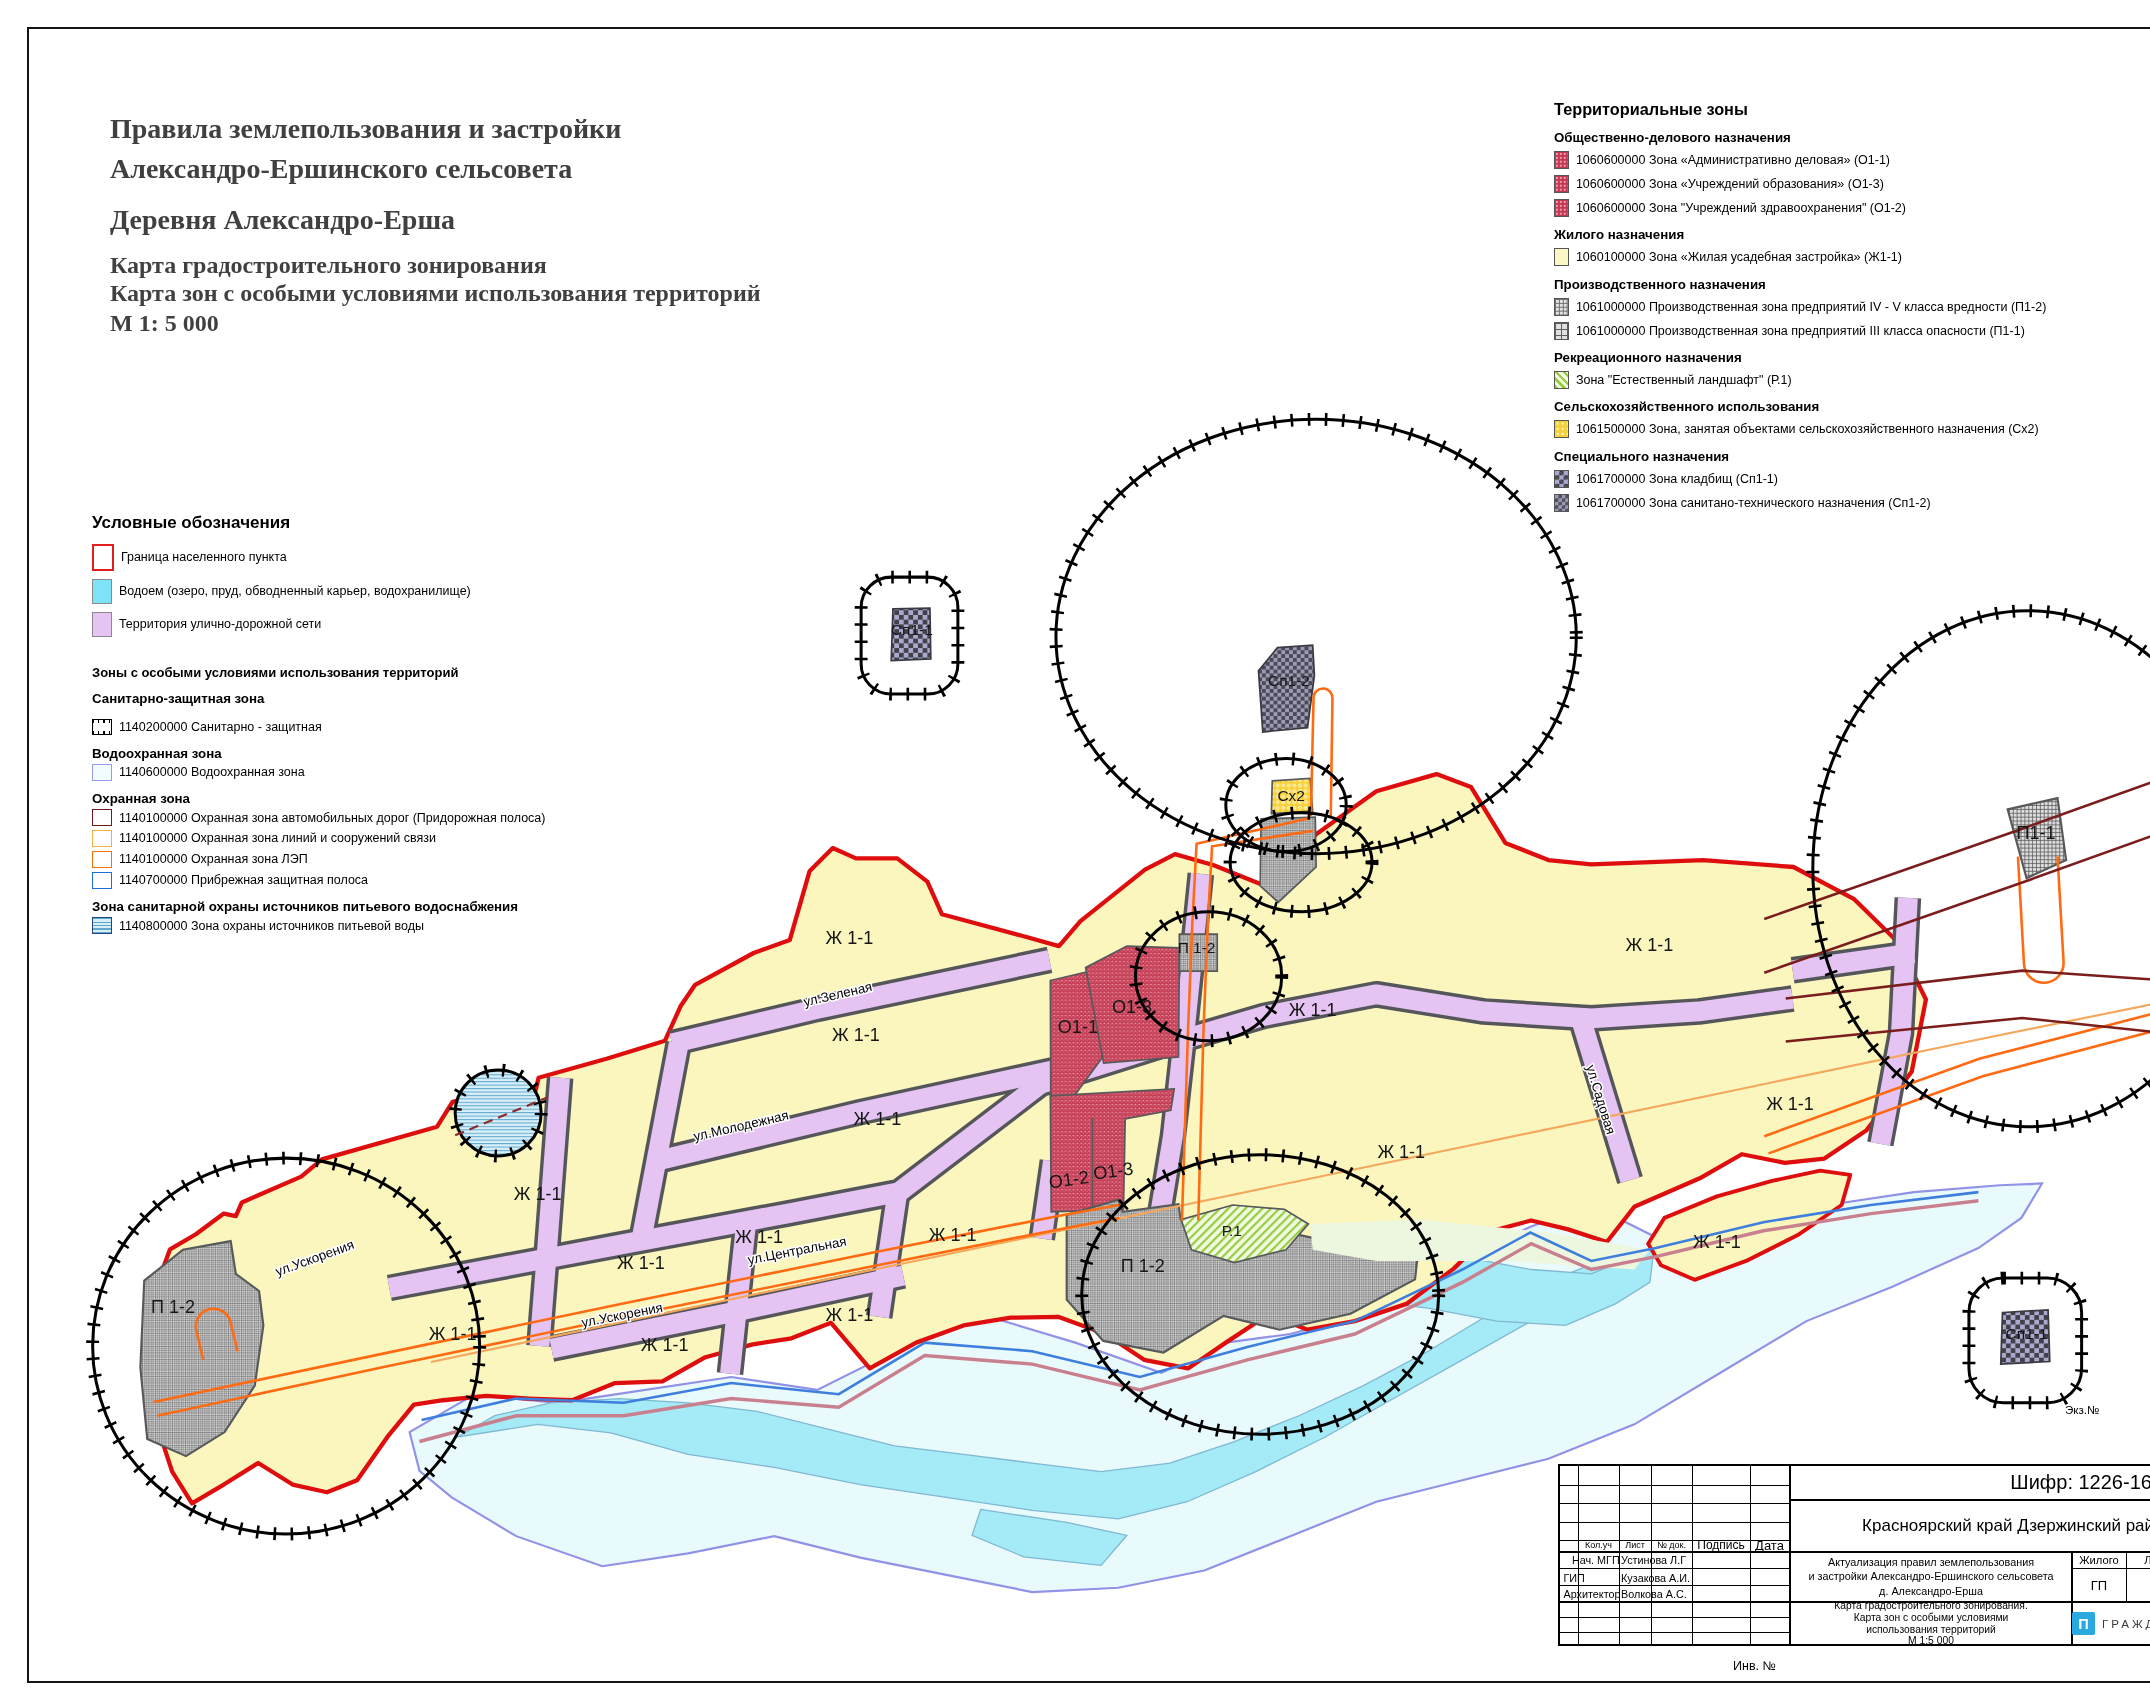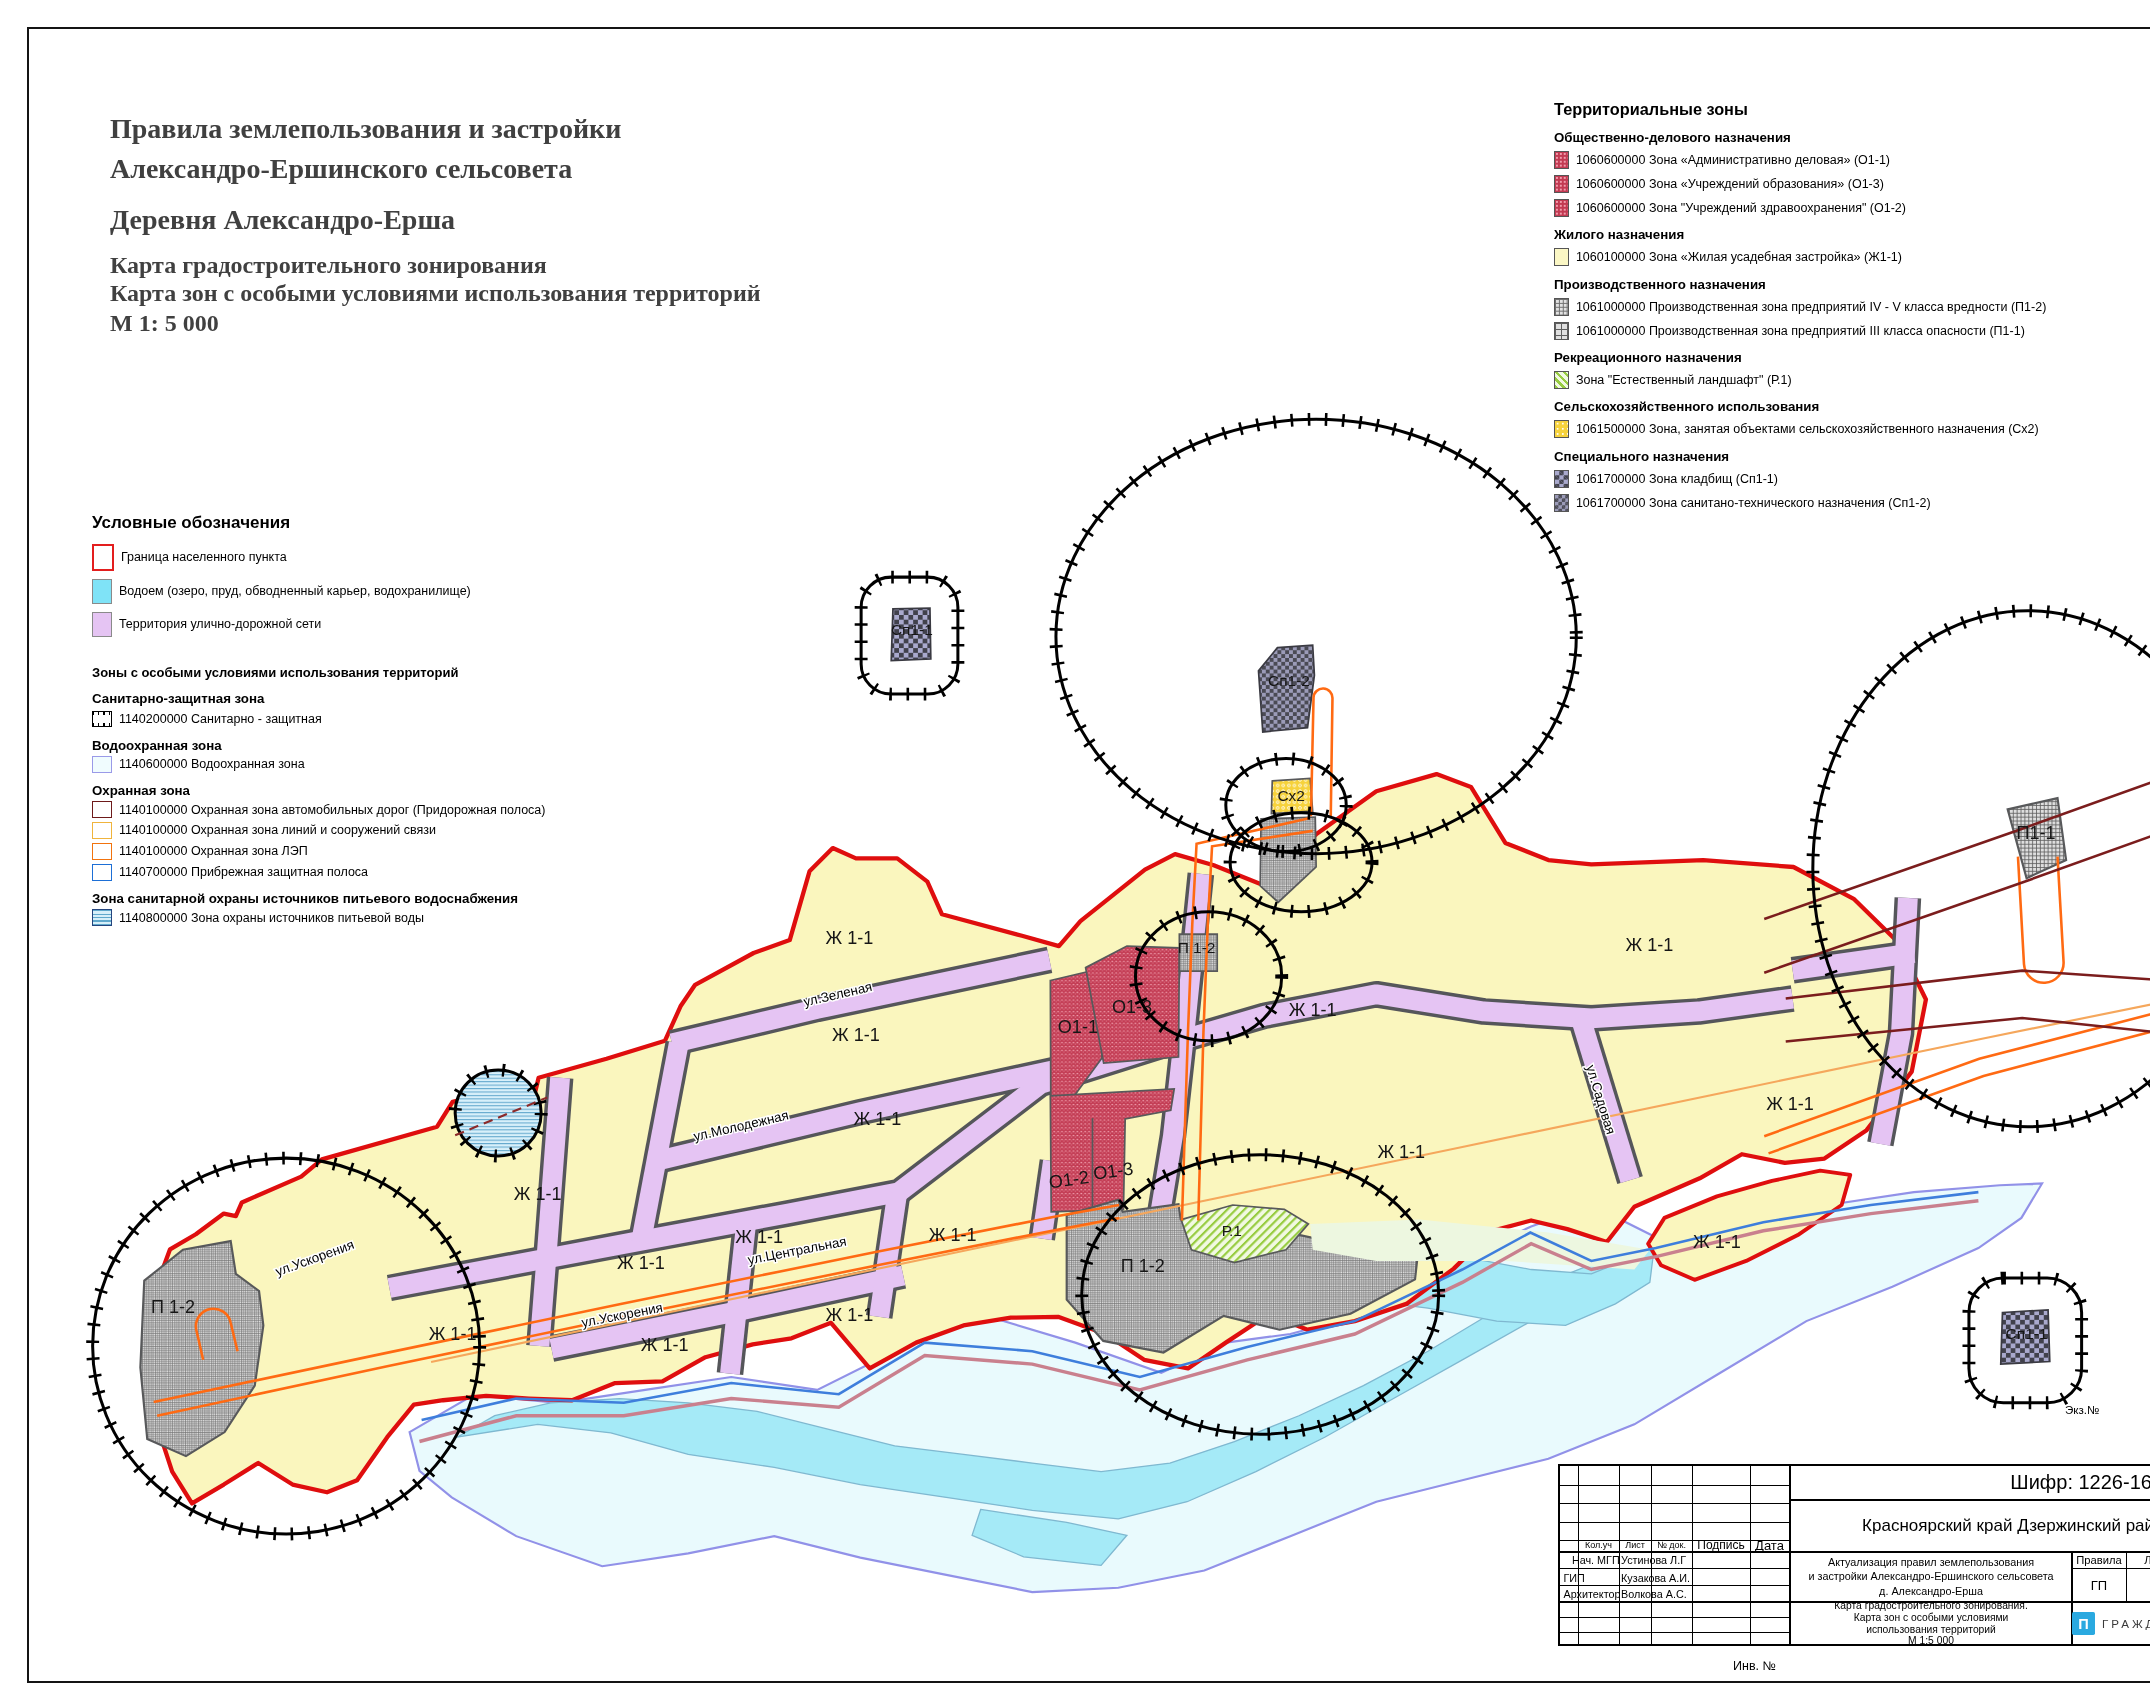--- a/index.html
+++ b/index.html
@@ -320,21 +320,21 @@
       <span class="lg-label">Водоем (озеро, пруд, обводненный карьер, водохранилище)</span>
     </div>
   <div class="lg-item" style="margin-top:8.6px">
       <span class="sw sw-big sw-street"></span>
       <span class="lg-label">Территория улично-дорожной сети</span>
     </div>
 
   <div class="lg-title" style="font-size:13px;margin-top:28px">Зоны с особыми условиями использования территорий</div>
 
   <div class="lg-heading">Санитарно-защитная зона</div>
-  <div class="lg-item" style="margin-top:5px">
+  <div class="lg-item" style="margin-top:13px">
       <span class="sw sw-sm sw-sanitary"></span>
       <span class="lg-label">1140200000 Санитарно - защитная</span>
     </div>
 
   <div class="lg-heading">Водоохранная зона</div>
   <div class="lg-item" style="margin-top:3.4px">
       <span class="sw sw-sm sw-vodoohr"></span>
       <span class="lg-label">1140600000 Водоохранная зона</span>
     </div>
 
@@ -407,21 +407,21 @@
 
   <div class="tb-text" style="left:387px;top:0;width:296px;height:33px;font-size:20px">Шифр: 1226-16.06</div>
   <div class="tb-text" style="left:231px;top:35px;width:453px;height:50px;font-size:17px">Красноярский край Дзержинский район</div>
 
   <div style="position:absolute;left:231px;top:86px;width:280px;height:49px;display:flex;flex-direction:column;align-items:center;justify-content:center;font-size:10.8px;line-height:14.6px;text-align:center">
     <div>Актуализация правил землепользования</div>
     <div>и застройки Александро-Ершинского сельсовета</div>
     <div>д. Александро-Ерша</div>
   </div>
 
-  <div class="tb-text" style="left:512px;top:85px;width:54px;height:17px;font-size:11.2px">Правила</div>
+  <div class="tb-text" style="left:512px;top:85px;width:54px;height:17px;font-size:11.2px">Жилого</div>
   <div class="tb-text" style="left:568px;top:85px;width:57px;height:17px;font-size:11.2px">Лист</div>
 
   <div class="tb-text" style="left:512px;top:103px;width:54px;height:32px;font-size:13px">ГП</div>
   <div class="tb-text" style="left:568px;top:103px;width:57px;height:32px;font-size:13px">3</div>
 
   <div style="position:absolute;left:231px;top:137px;width:280px;height:41px;display:flex;flex-direction:column;align-items:center;justify-content:center;font-size:10.3px;line-height:11.6px;text-align:center">
     <div>Карта градостроительного зонирования.</div>
     <div>Карта зон с особыми условиями</div>
     <div>использования территорий</div>
     <div>М 1:5 000</div>

